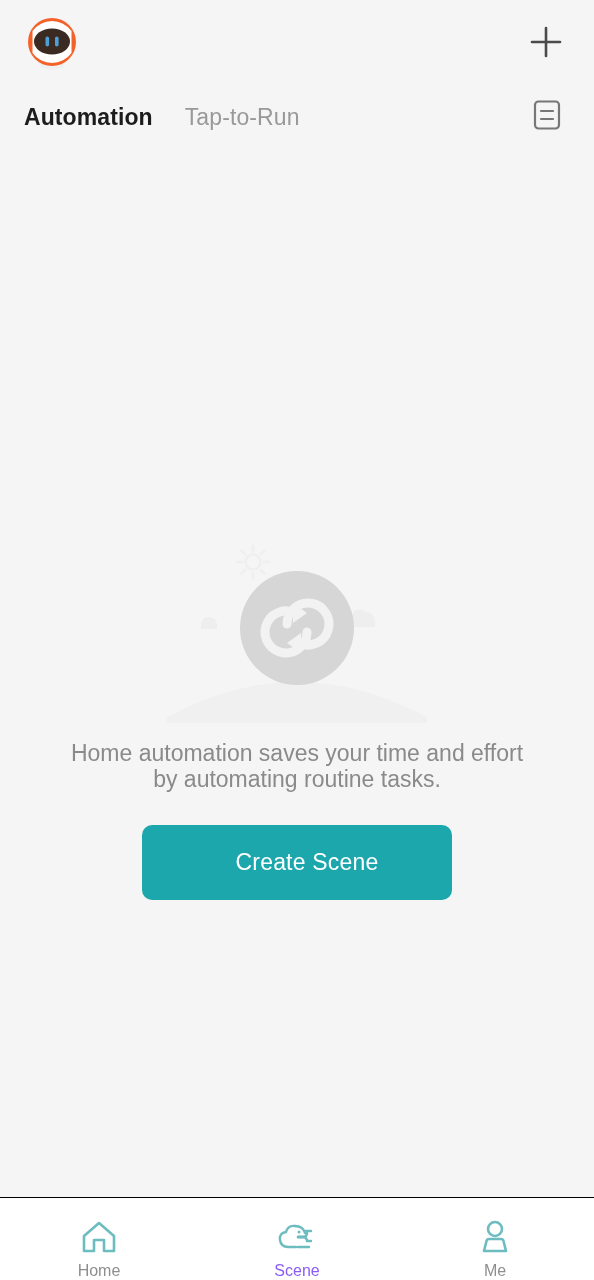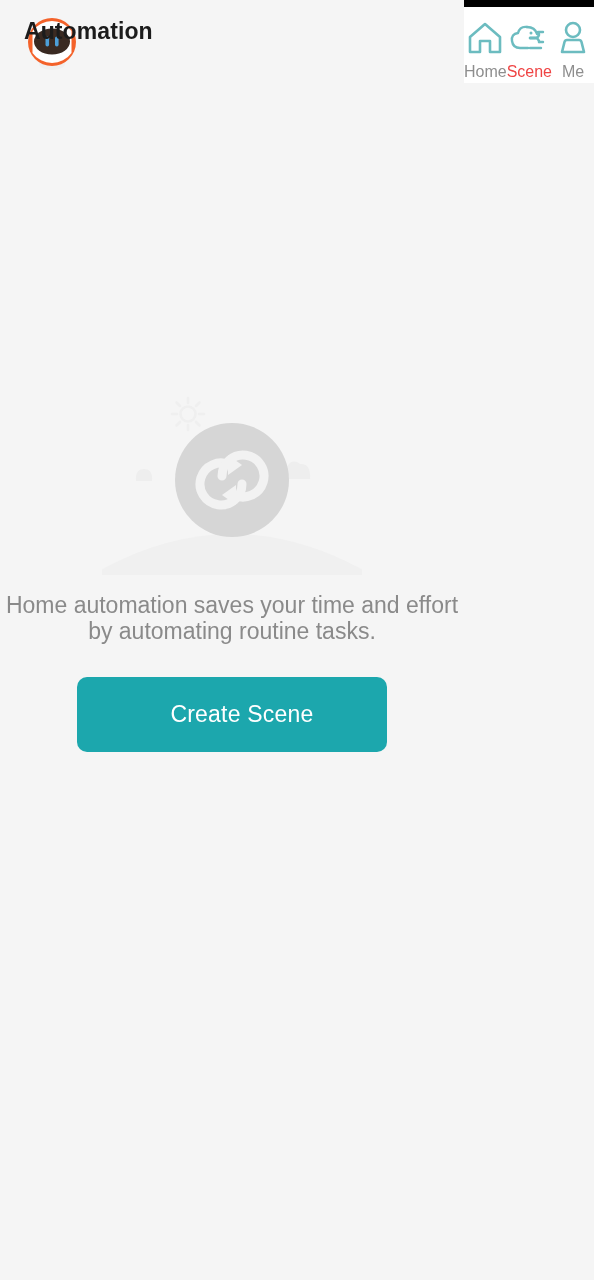--- a/index.html
+++ b/index.html
@@ -15,20 +15,21 @@
     background: #f5f5f5;
     -webkit-font-smoothing: antialiased;
   }
 
   .phone {
     position: relative;
     width: 594px;
     height: 1280px;
     background: #f5f5f5;
     display: flex;
+    flex-direction: column;
   }
 
   
   .topbar {
     position: relative;
     height: 86px;
     flex: 0 0 auto;
   }
 
   .app-logo {
@@ -139,23 +140,23 @@
     cursor: pointer;
     letter-spacing: 0.2px;
     padding-left: 20px;
   }
 
   
   .bottomnav {
     flex: 0 0 auto;
     height: 83px;
     background: #ffffff;
-    border-top: 7px solid #000000;
-    display: flex;
-    align-items: flex-start;
+    border-top: 1px solid #000000;
+    display: flex;
+    align-items: flex-end;
     padding-top: 10px;
   }
 
   .nav-item {
     flex: 1 1 0;
     display: flex;
     flex-direction: column;
     align-items: center;
     gap: 4px;
     cursor: pointer;
@@ -168,21 +169,21 @@
     align-items: center;
     justify-content: center;
   }
 
   .nav-label {
     font-size: 16px;
     color: #8e8e8e;
     line-height: 18px;
   }
 
-  .nav-item.active .nav-label { color: #ef4444; }
+  .nav-item.active .nav-label { color: #8b5cf6; }
 </style>
 </head>
 <body>
 
 <div class="phone">
 
   <div class="topbar">
 
     <div class="app-logo">
       <svg width="56" height="58" viewBox="0 0 56 58">
@@ -201,20 +202,21 @@
           <line x1="17" y1="3" x2="17" y2="31" stroke="#4a4a4a" stroke-width="2.6" stroke-linecap="round"></line>
           <line x1="3" y1="17" x2="31" y2="17" stroke="#4a4a4a" stroke-width="2.6" stroke-linecap="round"></line>
         </svg>
       </span>
     </div>
   </div>
 
   <div class="tabsrow">
     <div class="tabs">
       <span class="tab active">Automation</span>
+      <span class="tab">Tap-to-Run</span>
     </div>
 
     <div class="log-btn">
       <span>
         <svg width="30" height="32" viewBox="0 0 30 32">
           <rect x="3" y="2.5" width="24" height="27" rx="3.5" fill="none" stroke="#777777" stroke-width="2.2"></rect>
           <line x1="9" y1="12" x2="21" y2="12" stroke="#777777" stroke-width="2.2" stroke-linecap="round"></line>
           <line x1="9" y1="20" x2="21" y2="20" stroke="#777777" stroke-width="2.2" stroke-linecap="round"></line>
         </svg>
       </span>

